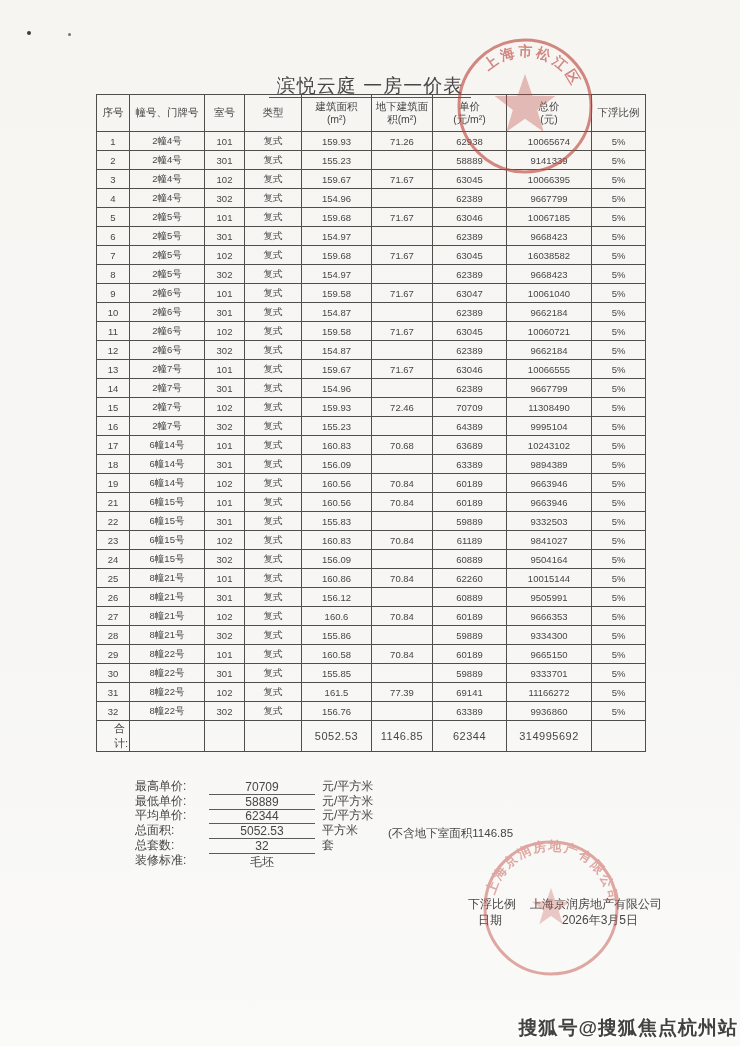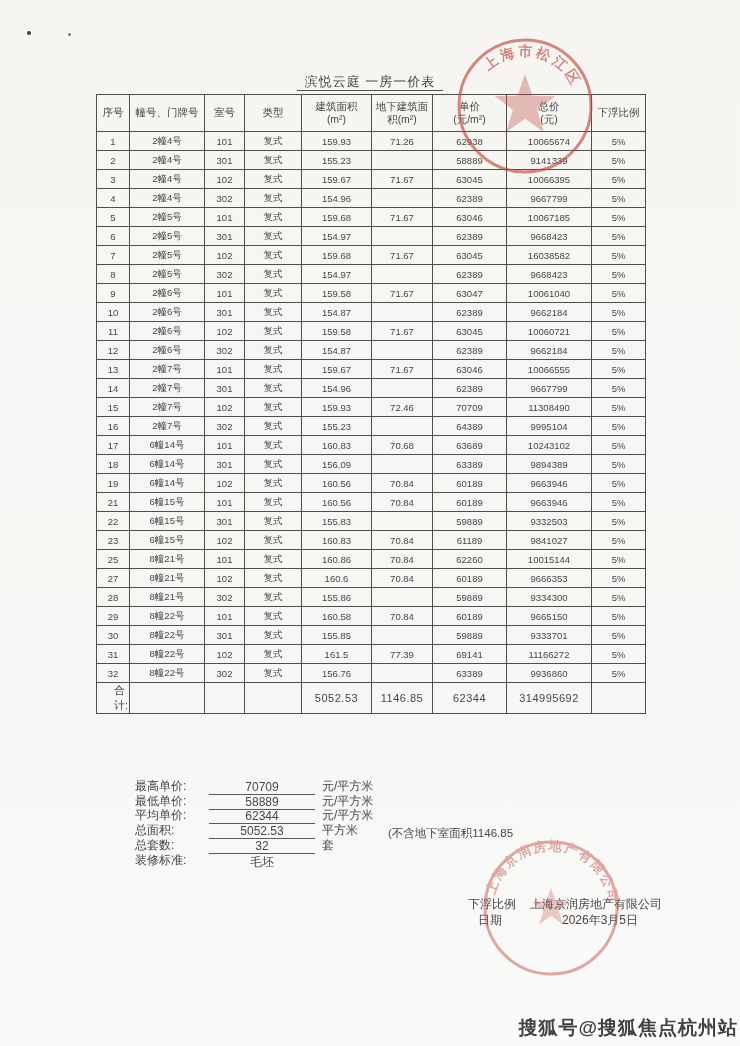--- a/index.html
+++ b/index.html
@@ -8,21 +8,21 @@
     background:linear-gradient(180deg,#f6f5f2 0%,#f7f6f4 60%,#fafaf8 100%);
     font-family:"Liberation Sans","DejaVu Sans",sans-serif;
     color:#474645; overflow:hidden;
   }
   .dot { position:absolute; background:#3d3d3d; border-radius:50%; }
   .dot1 { left:27px; top:31px; width:4px; height:4px; }
   .dot2 { left:68px; top:33px; width:3px; height:3px; opacity:.7; }
 
   .title {
     position:absolute; left:0; top:73px; width:740px; text-align:center;
-    font-size:13px; letter-spacing:1px;
+    font-size:19px; letter-spacing:1px;
   }
   .title span { border-bottom:1px solid #555; padding:0 8px 1px 8px; }
 
   table.price {
     position:absolute; left:96px; top:94px; width:549px;
     border-collapse:collapse; table-layout:fixed;
   }
   .price th, .price td {
     border:1px solid #504e4b; text-align:center; padding:0; overflow:hidden;
   }
@@ -337,28 +337,50 @@
           <td>6幢15号</td>
           <td>102</td>
           <td>复式</td>
           <td>160.83</td>
           <td>70.84</td>
           <td>61189</td>
           <td>9841027</td>
           <td>5%</td>
         </tr>
         <tr>
+          <td>24</td>
+          <td>6幢15号</td>
+          <td>302</td>
+          <td>复式</td>
+          <td>156.09</td>
+          <td></td>
+          <td>60889</td>
+          <td>9504164</td>
+          <td>5%</td>
+        </tr>
+        <tr>
           <td>25</td>
           <td>8幢21号</td>
           <td>101</td>
           <td>复式</td>
           <td>160.86</td>
           <td>70.84</td>
           <td>62260</td>
           <td>10015144</td>
+          <td>5%</td>
+        </tr>
+        <tr>
+          <td>26</td>
+          <td>8幢21号</td>
+          <td>301</td>
+          <td>复式</td>
+          <td>156.12</td>
+          <td></td>
+          <td>60889</td>
+          <td>9505991</td>
           <td>5%</td>
         </tr>
         <tr>
           <td>27</td>
           <td>8幢21号</td>
           <td>102</td>
           <td>复式</td>
           <td>160.6</td>
           <td>70.84</td>
           <td>60189</td>

